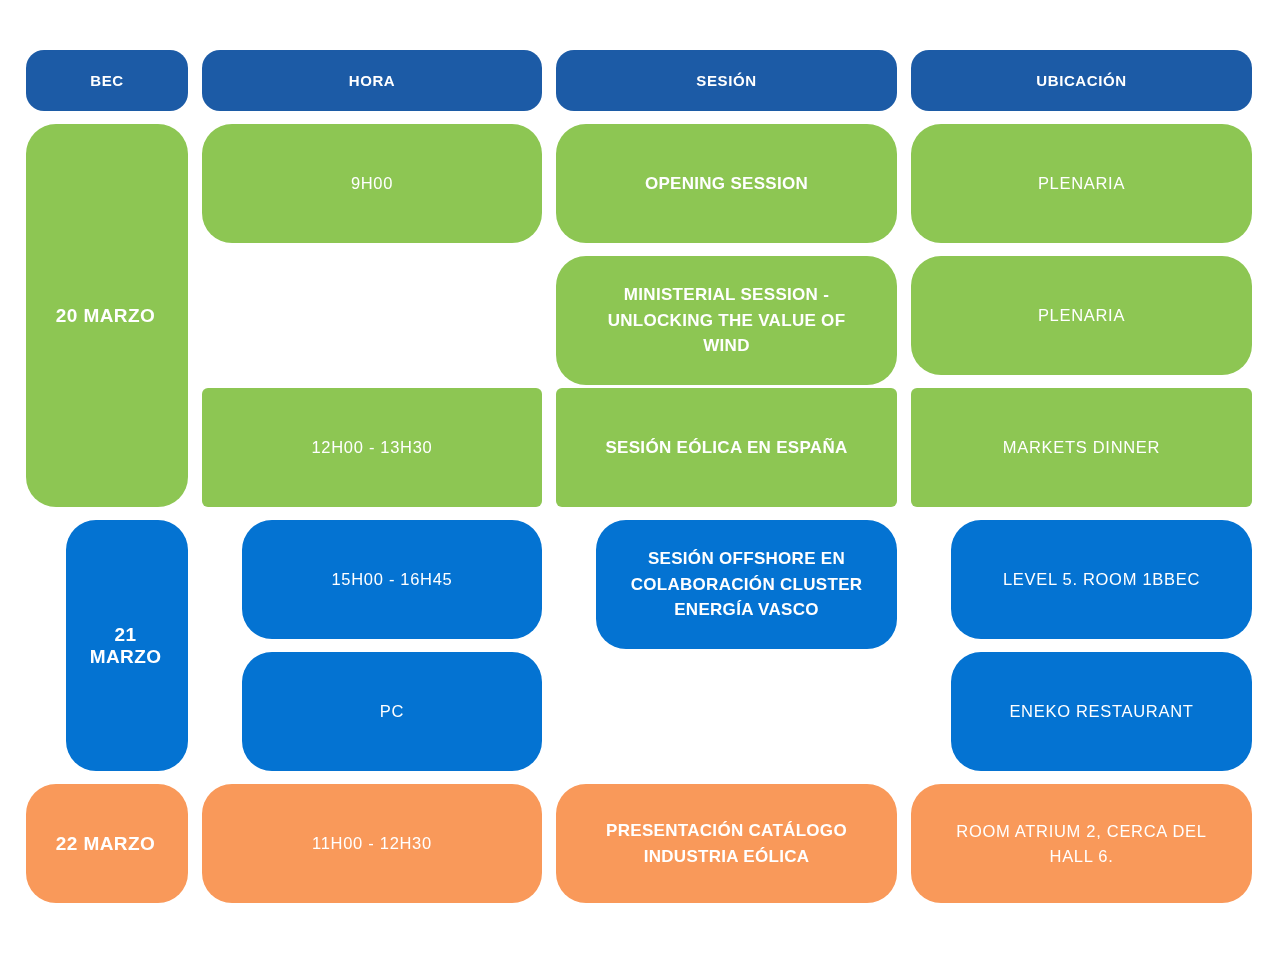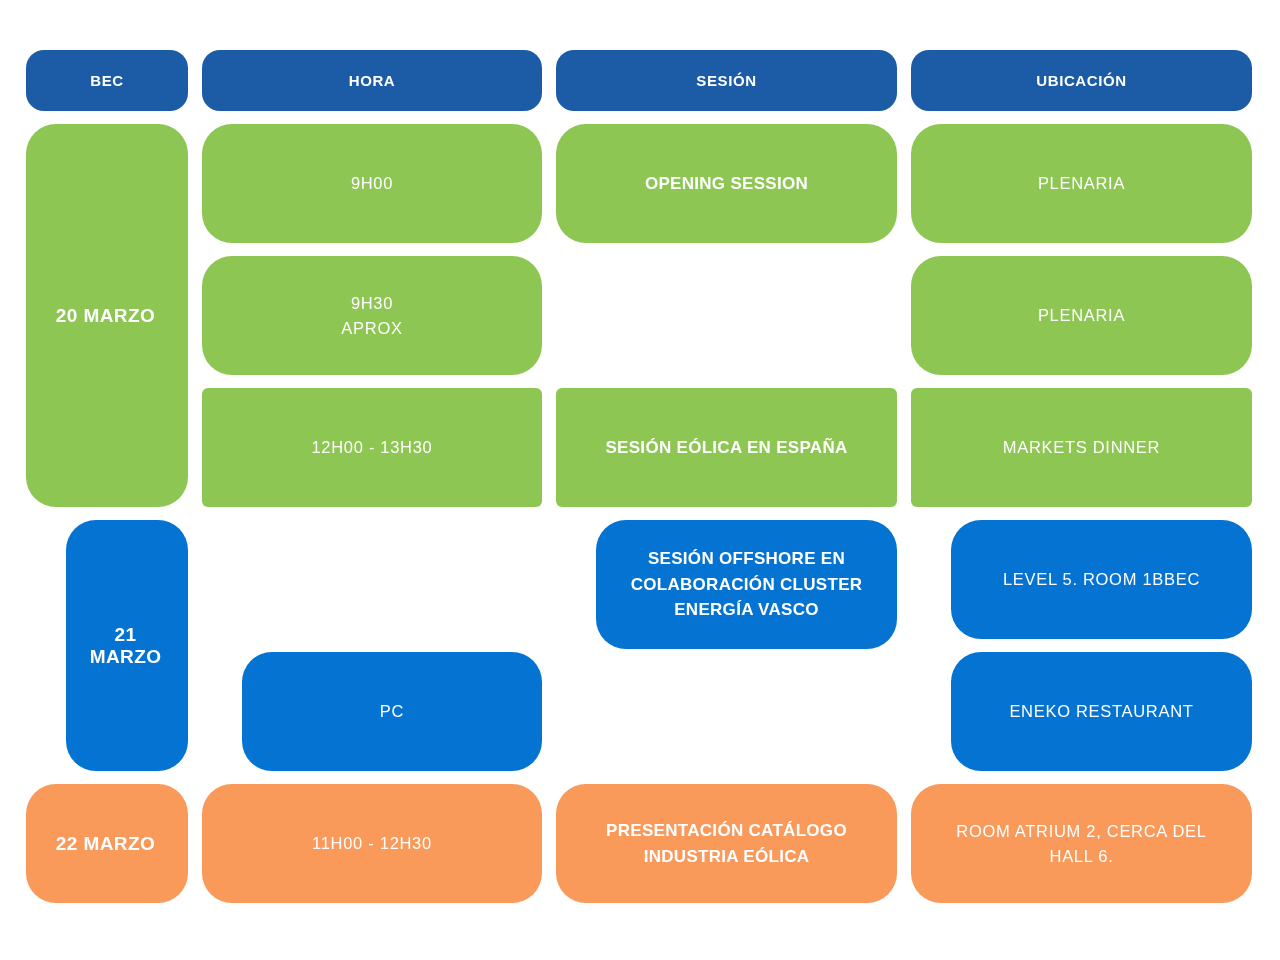--- a/index.html
+++ b/index.html
@@ -84,30 +84,32 @@
   <div class="cell header-cell c2 r1">HORA</div>
   <div class="cell header-cell c3 r1">SESIÓN</div>
   <div class="cell header-cell c4 r1">UBICACIÓN</div>
 
   <div class="cell date-cell green rspan-20">20 MARZO</div>
 
   <div class="cell time-cell green c2 r2">9H00</div>
   <div class="cell session-cell green c3 r2">OPENING SESSION</div>
   <div class="cell location-cell green c4 r2">PLENARIA</div>
 
-  <div class="cell time-cell green c2 r3">9H30
-APROX</div>
+  <div class="cell session-cell green c3 r3 deep">MINISTERIAL SESSION -
+UNLOCKING THE VALUE OF
+WIND</div>
   <div class="cell location-cell green c4 r3">PLENARIA</div>
 
   <div class="cell time-cell green c2 r4">12H00 - 13H30</div>
   <div class="cell session-cell green c3 r4">SESIÓN EÓLICA EN ESPAÑA</div>
   <div class="cell location-cell green c4 r4">MARKETS DINNER</div>
 
   <div class="cell date-cell blue rspan-21">21 MARZO</div>
 
+  <div class="cell time-cell blue c2 r5">15H00 - 16H45</div>
   <div class="cell session-cell blue c3 r5 deep">SESIÓN OFFSHORE EN
 COLABORACIÓN CLUSTER
 ENERGÍA VASCO</div>
   <div class="cell location-cell blue c4 r5">LEVEL 5. ROOM 1BBEC</div>
 
   <div class="cell time-cell blue c2 r6">PC</div>
   <div class="cell location-cell blue c4 r6">ENEKO RESTAURANT</div>
 
   <div class="cell date-cell orange c1 r7">22 MARZO</div>
 

